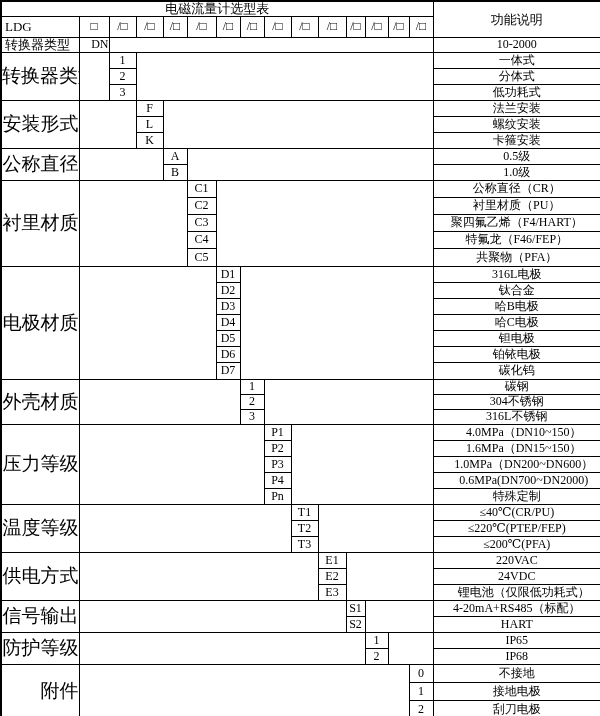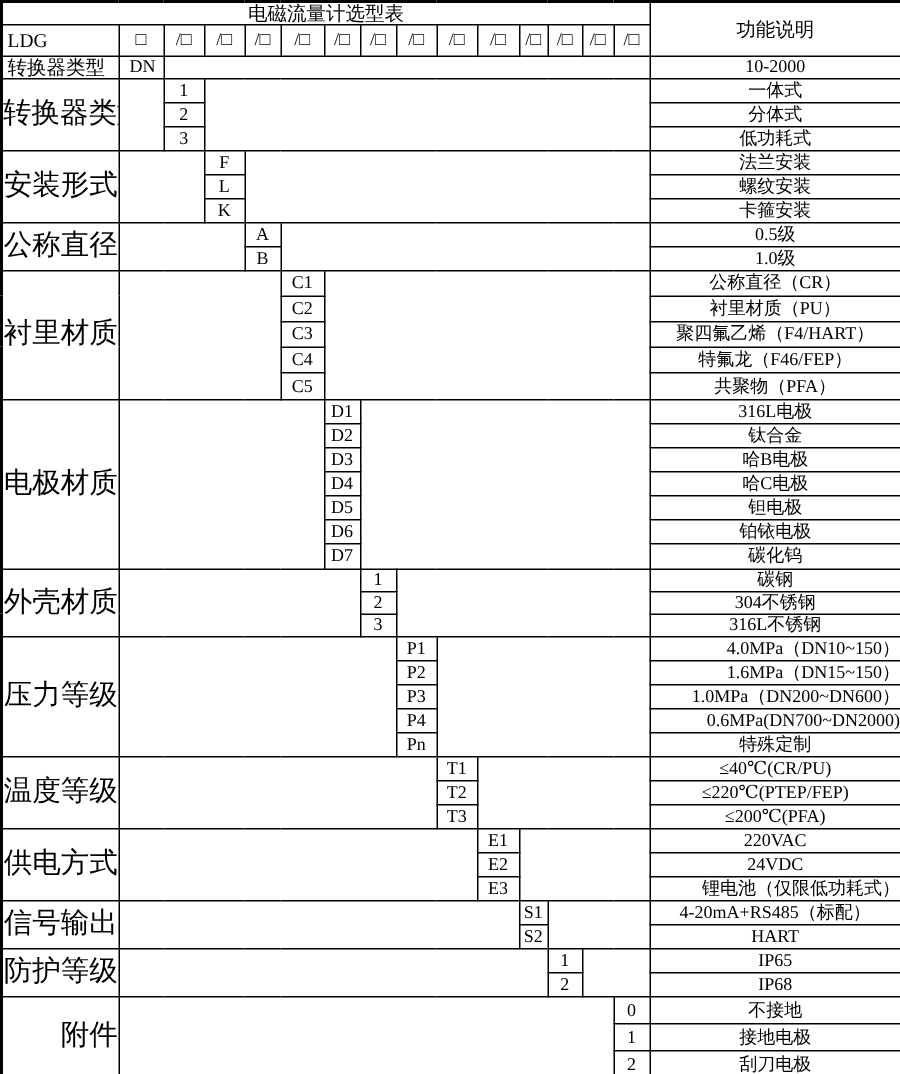--- a/index.html
+++ b/index.html
@@ -5,22 +5,22 @@
   html,body{margin:0;padding:0;background:#fff;}
   table{border-collapse:collapse;table-layout:fixed;width:600px;height:716px;
         border:2px solid #000;color:#000;
         font-family:"Liberation Serif","DejaVu Serif",serif;}
   td{border:1px solid #000;padding:0;font-size:12px;text-align:center;
      vertical-align:middle;white-space:nowrap;overflow:hidden;line-height:1.05;}
   td.title{font-size:13px;margin-top:12px;}
   td.fnhead{font-size:13px;margin-top:12px;}
   td.lbl{font-size:19px;text-align:right;}
   td.lbl-left{font-size:13px;text-align:left;padding-left:3px;}
-  td.code-left{text-align:center;padding-left:2px;}
-  td.fn-left{text-align:right;padding-left:14px;}
+  td.code-left{text-align:right;padding-left:2px;}
+  td.fn-left{text-align:center;padding-left:14px;}
   tr{height:16px;}
   tr.h-title{height:15px;}
   tr.h-ldg{height:21px;}
   tr.h15{height:15px;}
   tr.h17{height:17px;}
   tr.h18{height:18px;}
 </style>
 </head>
 <body>
 

